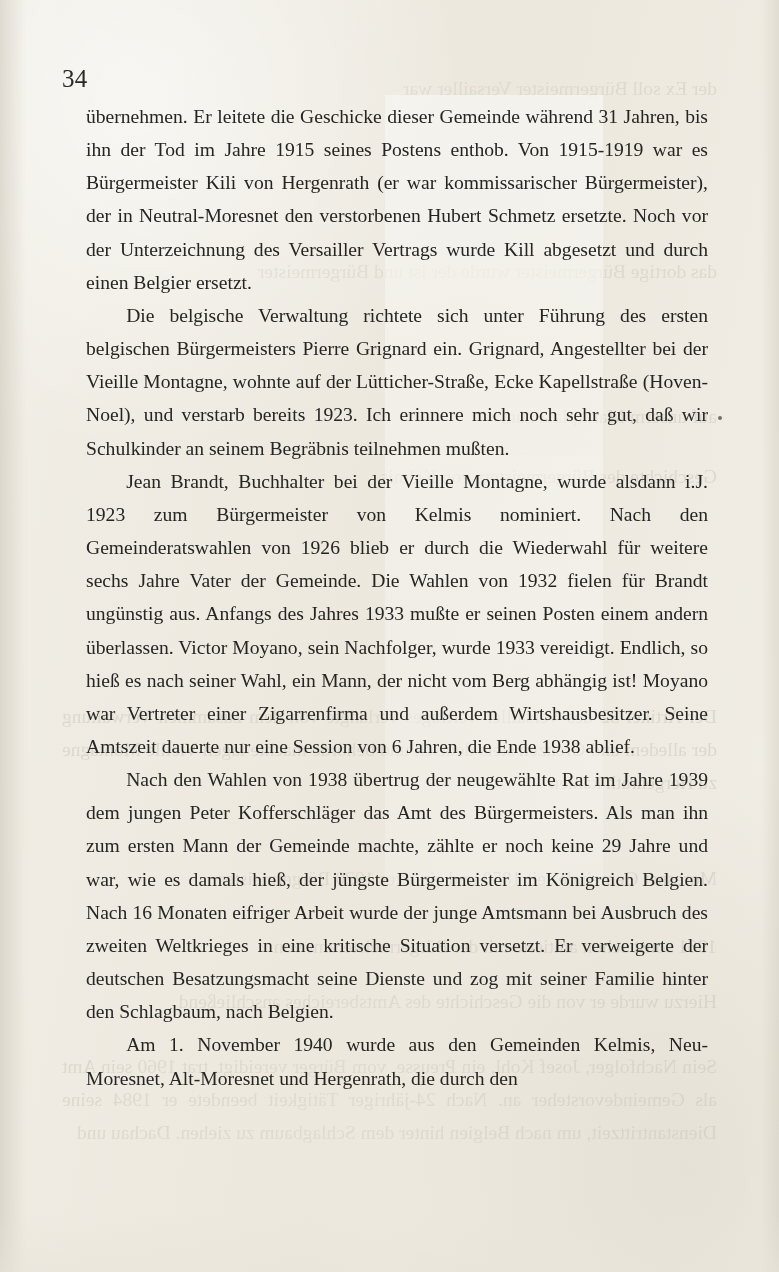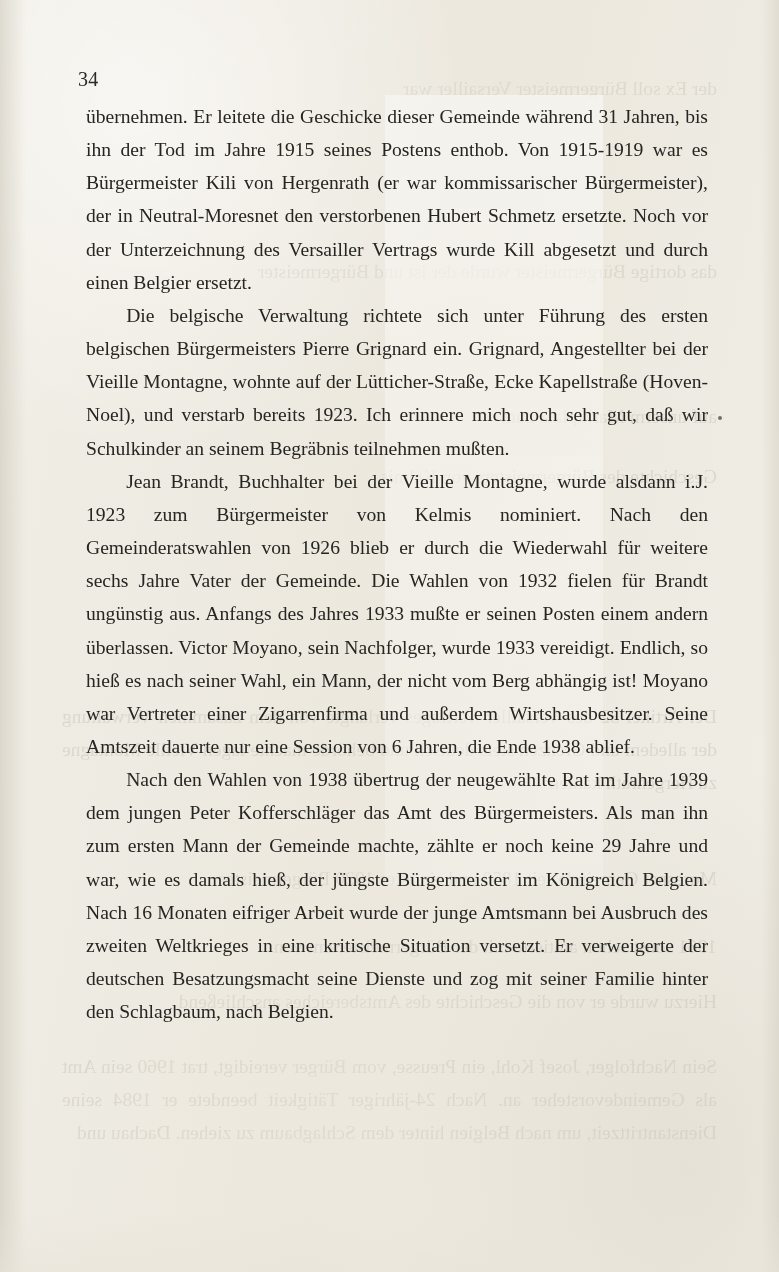--- a/index.html
+++ b/index.html
@@ -93,26 +93,25 @@
     left: 62px;
     top: 0;
     width: 622px;
     z-index: 3;
   }
 
   .folio {
     position: absolute;
     left: 62px;
     top: 67px;
-    font-size: 20px;
+    font-size: 25px;
     line-height: 24px;
     letter-spacing: 0.3px;
     color: #2b2a28;
     z-index: 3;
-    margin-left: 16px;
   }
 
   .body-text {
     position: absolute;
     top: 100px;
     left: 0;
     width: 622px;
     font-size: 19.6px;
     line-height: 33.15px;
     text-align: justify;
@@ -202,16 +201,17 @@
   <div class="folio">34</div>
 
   <div class="margin-speck"></div>
 
   <div class="content">
     <div class="body-text">
       <p>übernehmen. Er leitete die Geschicke dieser Gemeinde während 31 Jahren, bis ihn der Tod im Jahre 1915 seines Postens enthob. Von 1915-1919 war es Bürgermeister Kili von Hergenrath (er war kommissarischer Bürgermeister), der in Neutral-Moresnet den verstorbenen Hubert Schmetz ersetzte. Noch vor der Unterzeichnung des Versailler Vertrags wurde Kill abgesetzt und durch einen Belgier ersetzt.</p>
       <p>Die belgische Verwaltung richtete sich unter Führung des ersten belgischen Bürgermeisters Pierre Grignard ein. Grignard, Angestellter bei der Vieille Montagne, wohnte auf der Lütticher-Straße, Ecke Kapellstraße (Hoven-Noel), und verstarb bereits 1923. Ich erinnere mich noch sehr gut, daß wir Schulkinder an seinem Begräbnis teilnehmen mußten.</p>
       <p>Jean Brandt, Buchhalter bei der Vieille Montagne, wurde alsdann i.J. 1923 zum Bürgermeister von Kelmis nominiert. Nach den Gemeinderatswahlen von 1926 blieb er durch die Wiederwahl für weitere sechs Jahre Vater der Gemeinde. Die Wahlen von 1932 fielen für Brandt ungünstig aus. Anfangs des Jahres 1933 mußte er seinen Posten einem andern überlassen. Victor Moyano, sein Nachfolger, wurde 1933 vereidigt. Endlich, so hieß es nach seiner Wahl, ein Mann, der nicht vom Berg abhängig ist! Moyano war Vertreter einer Zigarrenfirma und außerdem Wirtshausbesitzer. Seine Amtszeit dauerte nur eine Session von 6 Jahren, die Ende 1938 ablief.</p>
       <p>Nach den Wahlen von 1938 übertrug der neugewählte Rat im Jahre 1939 dem jungen Peter Kofferschläger das Amt des Bürgermeisters. Als man ihn zum ersten Mann der Gemeinde machte, zählte er noch keine 29 Jahre und war, wie es damals hieß, der jüngste Bürgermeister im Königreich Belgien. Nach 16 Monaten eifriger Arbeit wurde der junge Amtsmann bei Ausbruch des zweiten Weltkrieges in eine kritische Situation versetzt. Er verweigerte der deutschen Besatzungsmacht seine Dienste und zog mit seiner Familie hinter den Schlagbaum, nach Belgien.</p>
+      <p>Am 1. November 1940 wurde aus den Gemeinden Kelmis, Neu-Moresnet, Alt-Moresnet und Hergenrath, die durch den</p>
     </div>
   </div>
 
 </div>
 
 </body></html>

